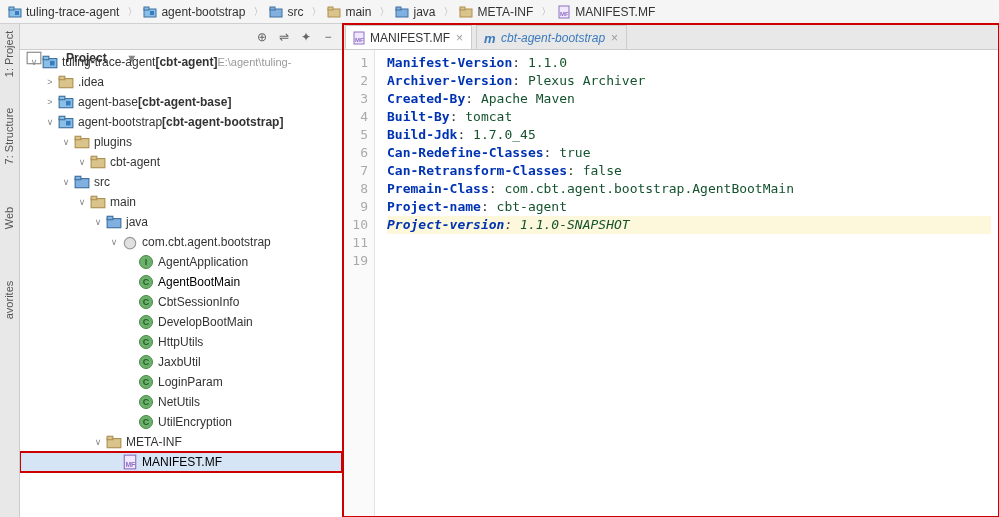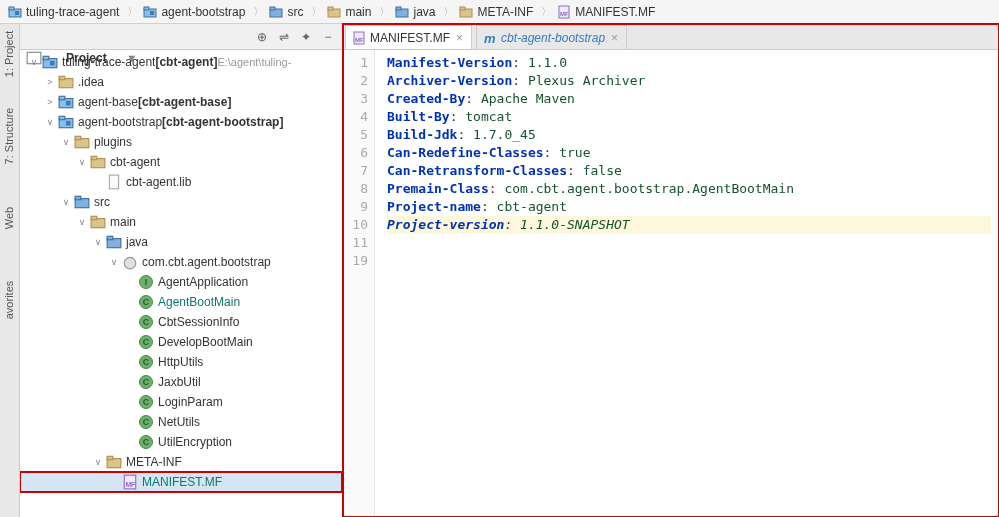--- a/index.html
+++ b/index.html
@@ -19,21 +19,21 @@
 .tool-btn { width: 16px; height: 16px; display: flex; align-items: center; justify-content: center; color: #666; cursor: pointer; }
 .tree { flex: 1; overflow: auto; padding: 2px 0; }
 .tree-row { display: flex; align-items: center; height: 20px; padding-right: 4px; cursor: pointer; white-space: nowrap; }
 .tree-row.selected { background: #d5e5f5; outline: 2px solid #cc0000; outline-offset: -1px; }
 .indent { display: inline-block; }
 .arrow { width: 12px; height: 12px; display: inline-flex; align-items: center; justify-content: center; color: #888; font-size: 9px; margin-right: 2px; }
 .arrow.none { visibility: hidden; }
 .node-icon { width: 16px; height: 16px; display: inline-flex; align-items: center; justify-content: center; margin-right: 4px; }
 .node-label { color: #333; }
 .node-label.bold { font-weight: bold; }
-.node-label.link { color: #0f766e; }
+.node-label.link { color: #000000; }
 .node-suffix { color: #999; font-size: 11px; }
 .circle-icon { width: 14px; height: 14px; border-radius: 50%; display: flex; align-items: center; justify-content: center; font-size: 9px; font-weight: bold; color: #fff; }
 .circle-c { background: #6bb06b; border: 1px solid #4a8a4a; color: #2a5a2a; }
 .circle-i { background: #6bb06b; border: 1px solid #4a8a4a; color: #2a5a2a; }
 .editor-area { flex: 1; display: flex; flex-direction: column; outline: 2px solid #cc0000; outline-offset: -1px; }
 .editor-tabs { height: 26px; background: #e8e8e8; border-bottom: 1px solid #ccc; display: flex; align-items: flex-end; }
 .editor-tab { height: 24px; padding: 0 6px; display: flex; align-items: center; background: #fff; border: 1px solid #ccc; border-bottom: none; margin-right: 2px; margin-left: 2px; gap: 4px; font-size: 12px; }
 .editor-tab.inactive { background: #e8e8e8; }
 .tab-icon { width: 14px; height: 14px; display: inline-flex; }
 .tab-close { color: #999; font-size: 12px; padding: 0 2px; cursor: pointer; }
@@ -235,30 +235,20 @@
           <span class="indent" style="width:56px"></span>
           <span class="arrow ">∨</span>
           <span class="node-icon">
             <svg viewBox="0 0 14 14">
               <use href="#i-folder"></use>
             </svg>
           </span>
           <span class="node-label">cbt-agent</span>
         </div>
         <div class="tree-row">
-          <span class="indent" style="width:72px"></span>
-          <span class="arrow none"></span>
-          <span class="node-icon">
-            <svg viewBox="0 0 14 14">
-              <use href="#i-file"></use>
-            </svg>
-          </span>
-          <span class="node-label">cbt-agent.lib</span>
-        </div>
-        <div class="tree-row">
           <span class="indent" style="width:40px"></span>
           <span class="arrow ">∨</span>
           <span class="node-icon">
             <svg viewBox="0 0 14 14">
               <use href="#i-folder-src"></use>
             </svg>
           </span>
           <span class="node-label">src</span>
         </div>
         <div class="tree-row">

